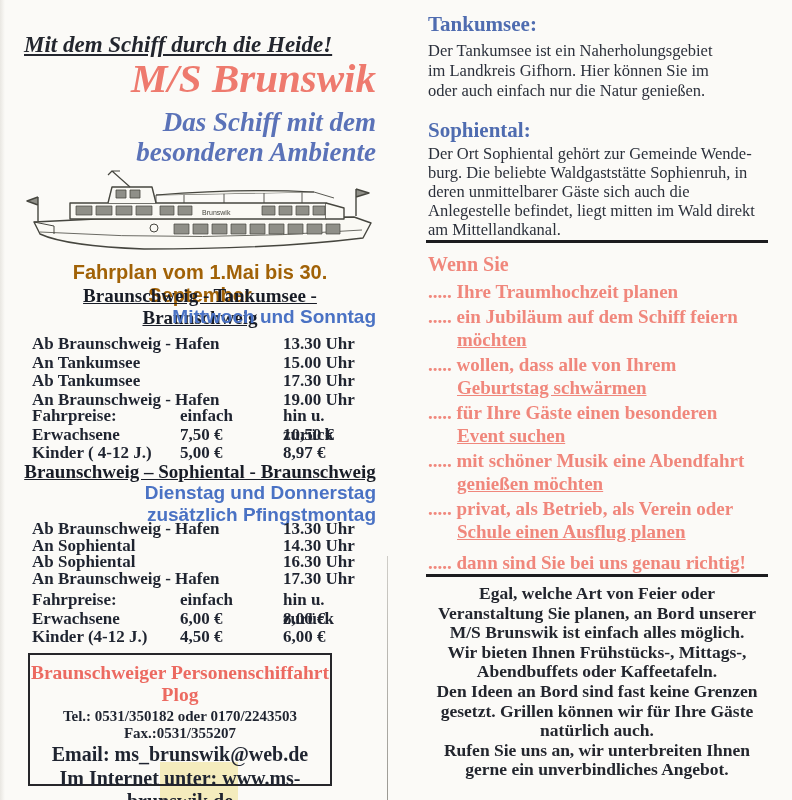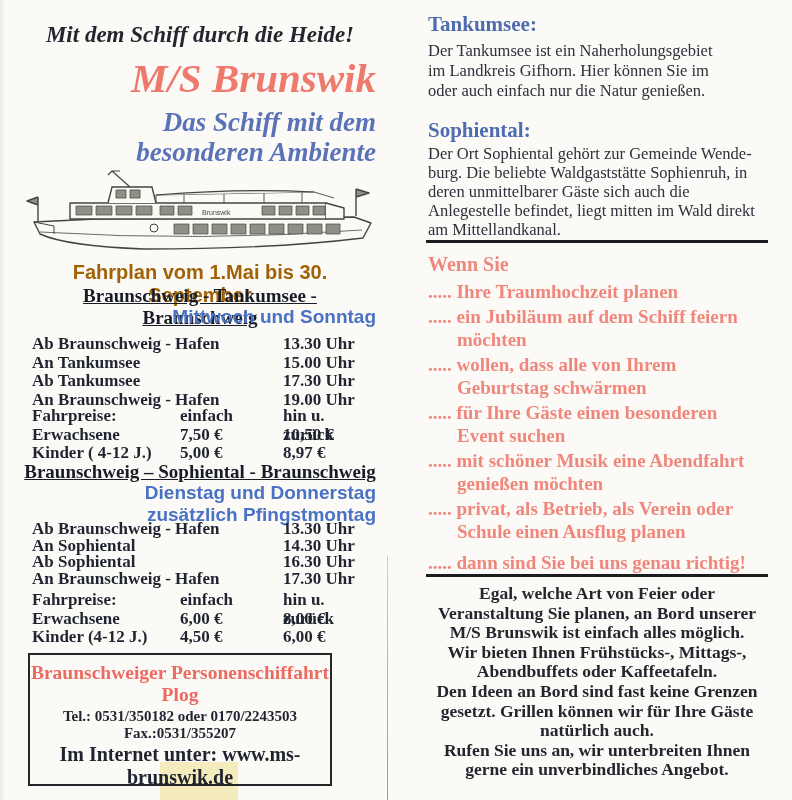--- a/index.html
+++ b/index.html
@@ -14,22 +14,22 @@
   *{box-sizing:border-box;margin:0;padding:0;}
   html,body{width:792px;height:800px;overflow:hidden;}
   body{
     position:relative;
     background:var(--paper);
     font-family:"Liberation Serif", serif;
     color:var(--ink);
   }
   
   .col-left{position:absolute;left:24px;top:0;width:352px;height:800px;}
-  .tagline{position:absolute;top:22px;width:100%;text-align:center;
-    font:italic 700 23px "Liberation Serif",serif;color:#23262e;}
+  .tagline{position:absolute;top:32px;width:100%;text-align:left;
+    font:italic 700 23px "Liberation Serif",serif;text-decoration:underline;color:#23262e;}
   .title{position:absolute;top:54px;width:100%;text-align:right;
     font:italic 700 41px "Liberation Serif",serif;color:var(--accent_red);}
   .subtitle{position:absolute;top:107px;width:100%;text-align:right;
     font:italic 700 27px "Liberation Serif",serif;line-height:30px;color:var(--accent_blue);}
   .ship{position:absolute;top:168px;left:0;width:352px;height:92px;}
   .season{position:absolute;top:261px;width:100%;text-align:center;
     font:700 20px "Liberation Sans",sans-serif;color:#a16207;}
   .route-title{position:absolute;width:100%;text-align:center;
     font:700 19px "Liberation Serif",serif;text-decoration:underline;color:#181c26;}
   .route1-title{top:285px;} .route2-title{top:461px;}
@@ -62,21 +62,21 @@
   .rp1{top:41px;line-height:20px;}
   .rp2{top:144px;line-height:19px;}
   .r-hr{position:absolute;left:0;width:342px;height:3px;background:#1c1c1f;}
   .hr1{top:240px;} .hr2{top:574px;}
   .wenn-sie{position:absolute;left:2px;top:253px;
     font:700 20px "Liberation Serif",serif;color:var(--list_red);}
   .pitch-list{position:absolute;left:2px;top:280px;width:342px;
     font:700 19px "Liberation Serif",serif;color:var(--list_red);line-height:23.5px;}
   .pitch-item{margin-bottom:1px;}
   .pitch-line{display:block;}
-  .pitch-cont{padding-left:29px;}
+  .pitch-cont{padding-left:29px;text-decoration:underline;}
   .pitch-closing{margin-top:7px;}
   .outro{position:absolute;left:0;top:584px;width:342px;text-align:center;
     font:700 17.5px "Liberation Serif",serif;line-height:19.6px;color:#23262e;}
   
   .fold-line{position:absolute;left:387px;top:556px;width:1px;height:244px;
     background:linear-gradient(#cfcdc8,#9a9892);z-index:2;}
   .edge-shade{position:absolute;left:0;top:0;width:5px;height:100%;
     background:linear-gradient(90deg,#e9e7e2,rgba(233,231,226,0));}
 </style>
 </head>
@@ -229,20 +229,21 @@
     <div class="t-row">
       <span>Kinder (4-12 J.)</span>
       <span class="f-one">4,50 €</span>
       <span class="f-rt">6,00 €</span>
     </div>
   </div>
 
   <div class="contact-box">
     <div class="cb-company">Braunschweiger Personenschiffahrt Plog</div>
     <div class="cb-tel">Tel.: 0531/350182 oder 0170/2243503 Fax.:0531/355207</div>
+    <div class="cb-email">Email: ms_brunswik@web.de</div>
     <div class="cb-internet">Im Internet unter: www.ms-brunswik.de</div>
 
   </div>
 </div>
 
 <div class="col-right">
 
   <div class="r-heading rh1">Tankumsee:</div>
   <div class="r-para rp1">
     <div>Der Tankumsee ist ein Naherholungsgebiet</div>

